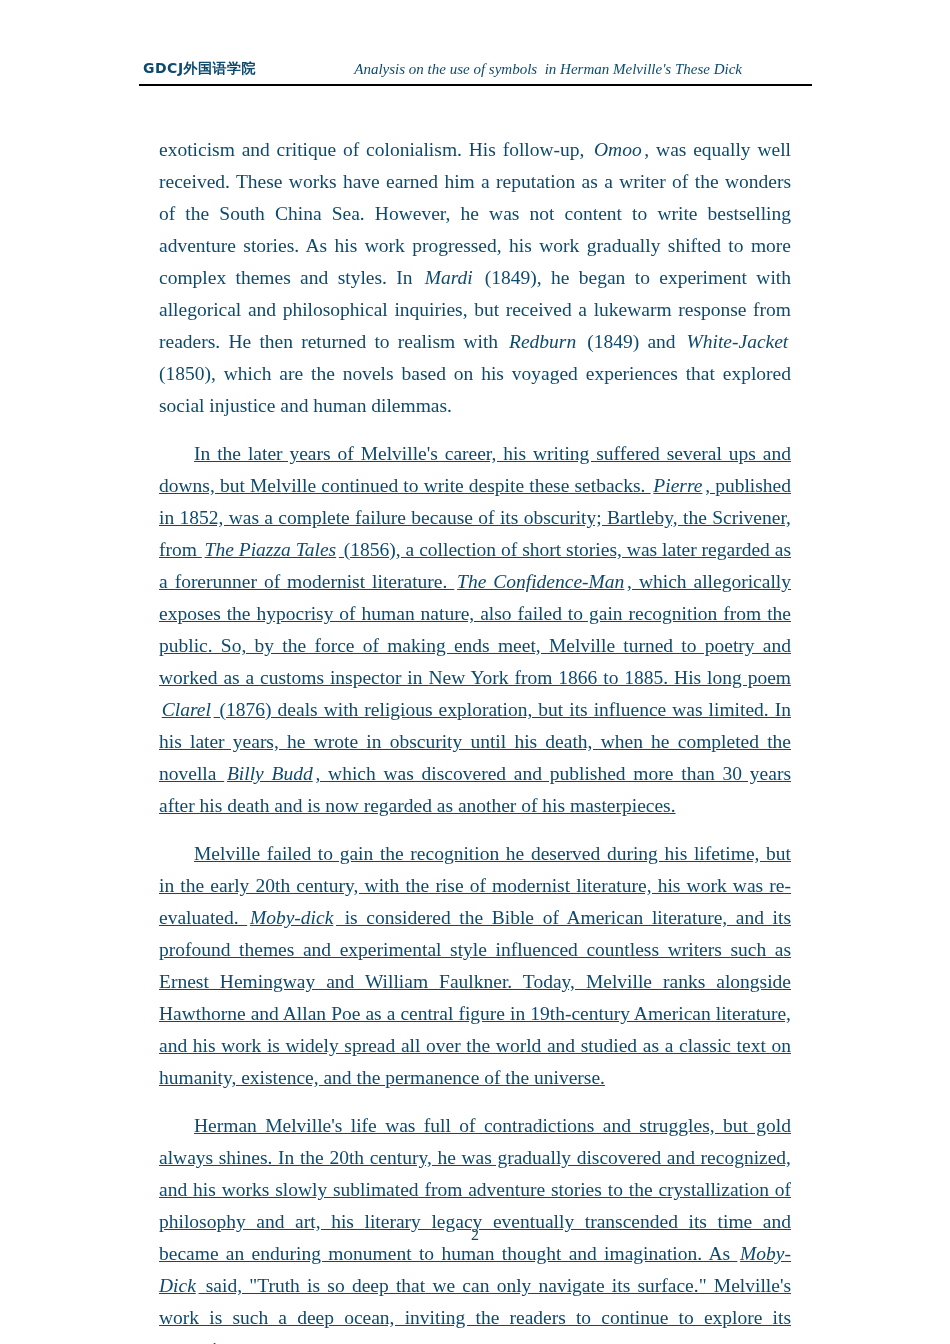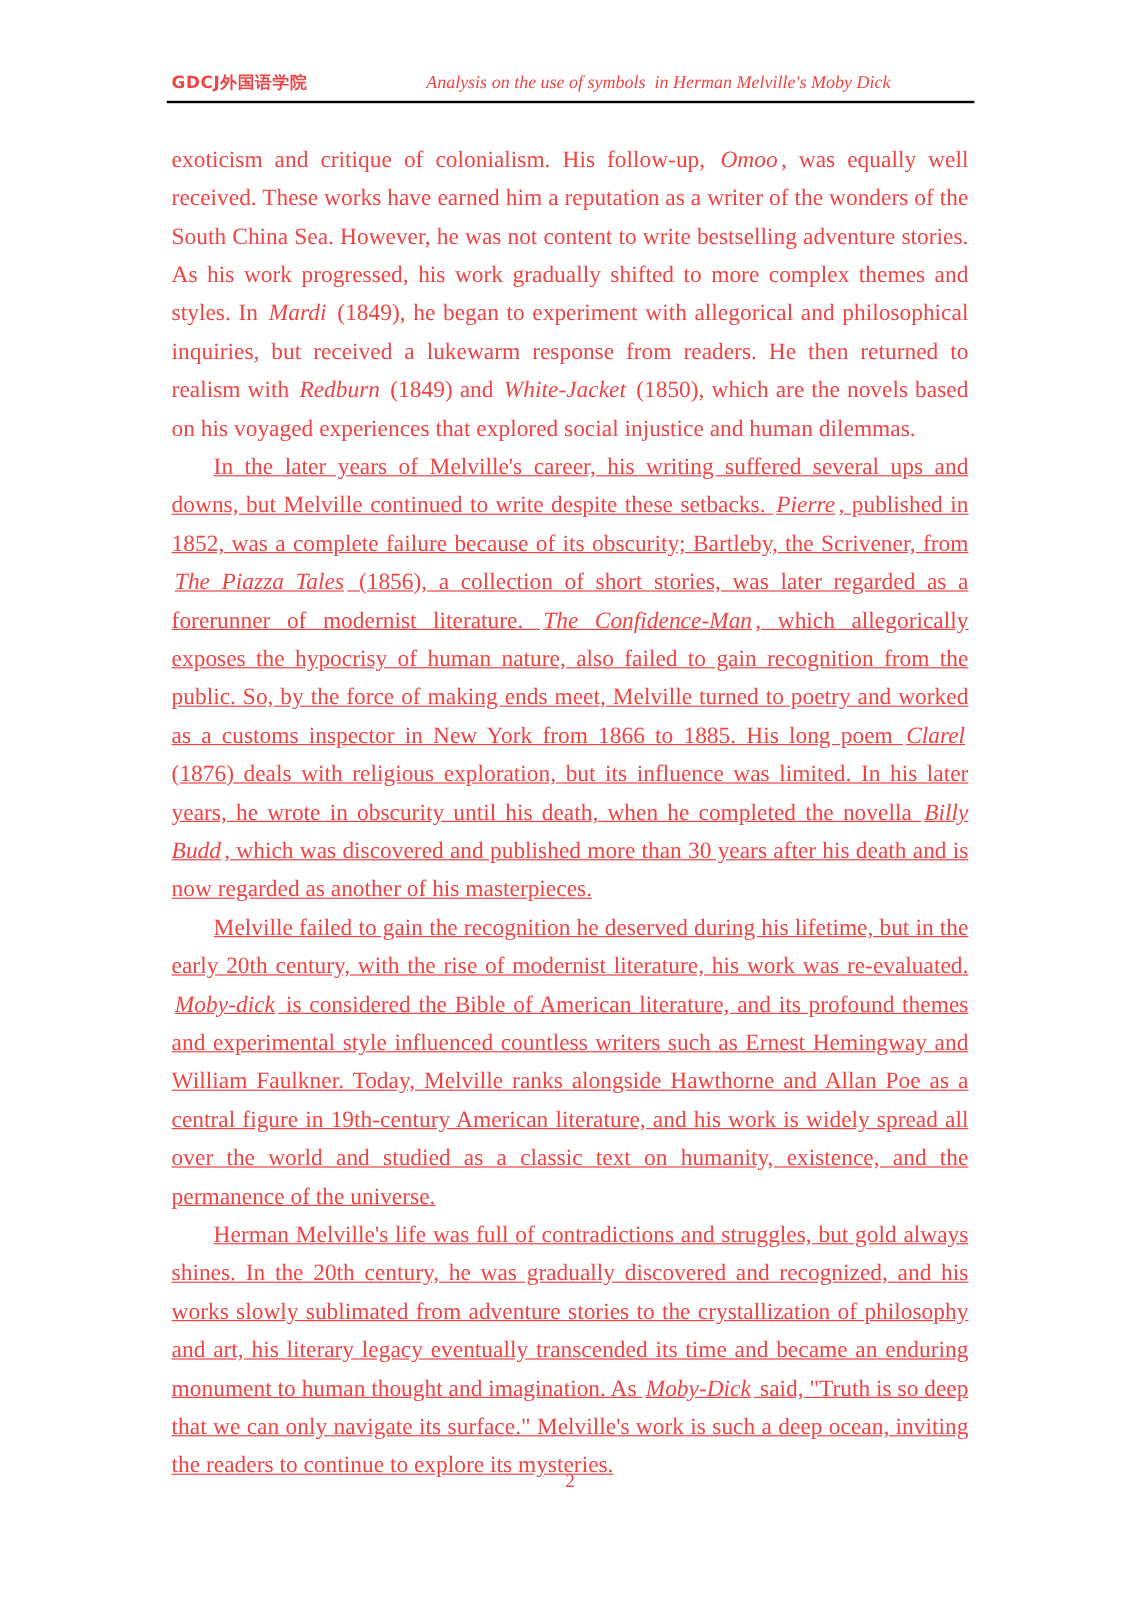--- a/index.html
+++ b/index.html
@@ -7,21 +7,21 @@
     padding: 0;
     background: #ffffff;
   }
   .page {
     position: relative;
     width: 950px;
     height: 1344px;
     background: #ffffff;
     overflow: hidden;
     font-family: "Liberation Serif", serif;
-    color: #ef4444;
+    color: #0c4a6e;
   }
   .header {
     position: absolute;
     left: 139px;
     top: 60px;
     width: 673px;
     display: flex;
     justify-content: space-between;
     align-items: flex-end;
     border-bottom: 2px solid #000000;
@@ -45,21 +45,21 @@
   .doc-body {
     position: absolute;
     left: 143px;
     top: 118px;
     width: 664px;
     font-size: 19.5px;
     line-height: 32px;
     text-align: justify;
   }
   .doc-body p {
-    margin: 0;
+    margin: 16px;
     padding: 0;
   }
   .doc-body p.indent {
     text-indent: 35px;
     text-decoration: underline;
   }
   .doc-body i {
     margin: 0 0.14em;
   }
   .footer {
@@ -71,21 +71,21 @@
     font-size: 16px;
   }
 </style>
 </head>
 <body>
 
 <div class="page">
 
   <div class="header">
     <span class="header-left">GDCJ外国语学院</span>
-    <span class="header-right">Analysis on the use of symbols  in Herman Melville's Moby Dick</span>
+    <span class="header-right">Analysis on the use of symbols  in Herman Melville's These Dick</span>
   </div>
 
   <div class="doc-body" id="document-body">
       <p class=""><span>exoticism and critique of colonialism. His follow-up, </span><i>Omoo</i><span>, was equally well received. These works have earned him a reputation as a writer of the wonders of the South China Sea. However, he was not content to write bestselling adventure stories. As his work progressed, his work gradually shifted to more complex themes and styles. In </span><i>Mardi</i><span> (1849), he began to experiment with allegorical and philosophical inquiries, but received a lukewarm response from readers. He then returned to realism with </span><i>Redburn</i><span> (1849) and </span><i>White-Jacket</i><span> (1850), which are the novels based on his voyaged experiences that explored social injustice and human dilemmas.</span></p>
       <p class="indent"><span>In the later years of Melville's career, his writing suffered several ups and downs, but Melville continued to write despite these setbacks. </span><i>Pierre</i><span>, published in 1852, was a complete failure because of its obscurity; Bartleby, the Scrivener, from </span><i>The Piazza Tales</i><span> (1856), a collection of short stories, was later regarded as a forerunner of modernist literature. </span><i>The Confidence-Man</i><span>, which allegorically exposes the hypocrisy of human nature, also failed to gain recognition from the public. So, by the force of making ends meet, Melville turned to poetry and worked as a customs inspector in New York from 1866 to 1885. His long poem </span><i>Clarel</i><span> (1876) deals with religious exploration, but its influence was limited. In his later years, he wrote in obscurity until his death, when he completed the novella </span><i>Billy Budd</i><span>, which was discovered and published more than 30 years after his death and is now regarded as another of his masterpieces.</span></p>
       <p class="indent"><span>Melville failed to gain the recognition he deserved during his lifetime, but in the early 20th century, with the rise of modernist literature, his work was re-evaluated. </span><i>Moby-dick</i><span> is considered the Bible of American literature, and its profound themes and experimental style influenced countless writers such as Ernest Hemingway and William Faulkner. Today, Melville ranks alongside Hawthorne and Allan Poe as a central figure in 19th-century American literature, and his work is widely spread all over the world and studied as a classic text on humanity, existence, and the permanence of the universe.</span></p>
       <p class="indent"><span>Herman Melville's life was full of contradictions and struggles, but gold always shines. In the 20th century, he was gradually discovered and recognized, and his works slowly sublimated from adventure stories to the crystallization of philosophy and art, his literary legacy eventually transcended its time and became an enduring monument to human thought and imagination. As </span><i>Moby-Dick</i><span> said, "Truth is so deep that we can only navigate its surface." Melville's work is such a deep ocean, inviting the readers to continue to explore its mysteries.</span></p>
     </div>
 
   <div class="footer">

